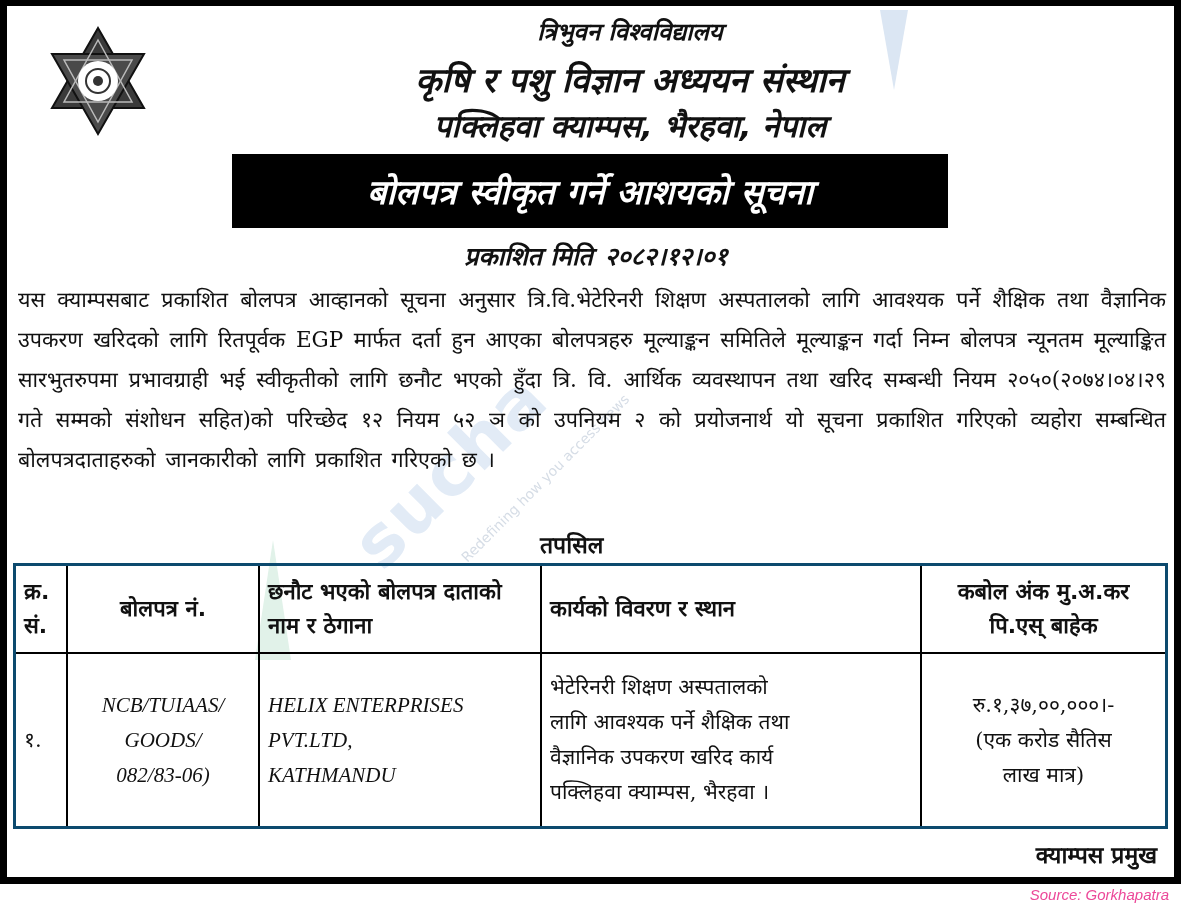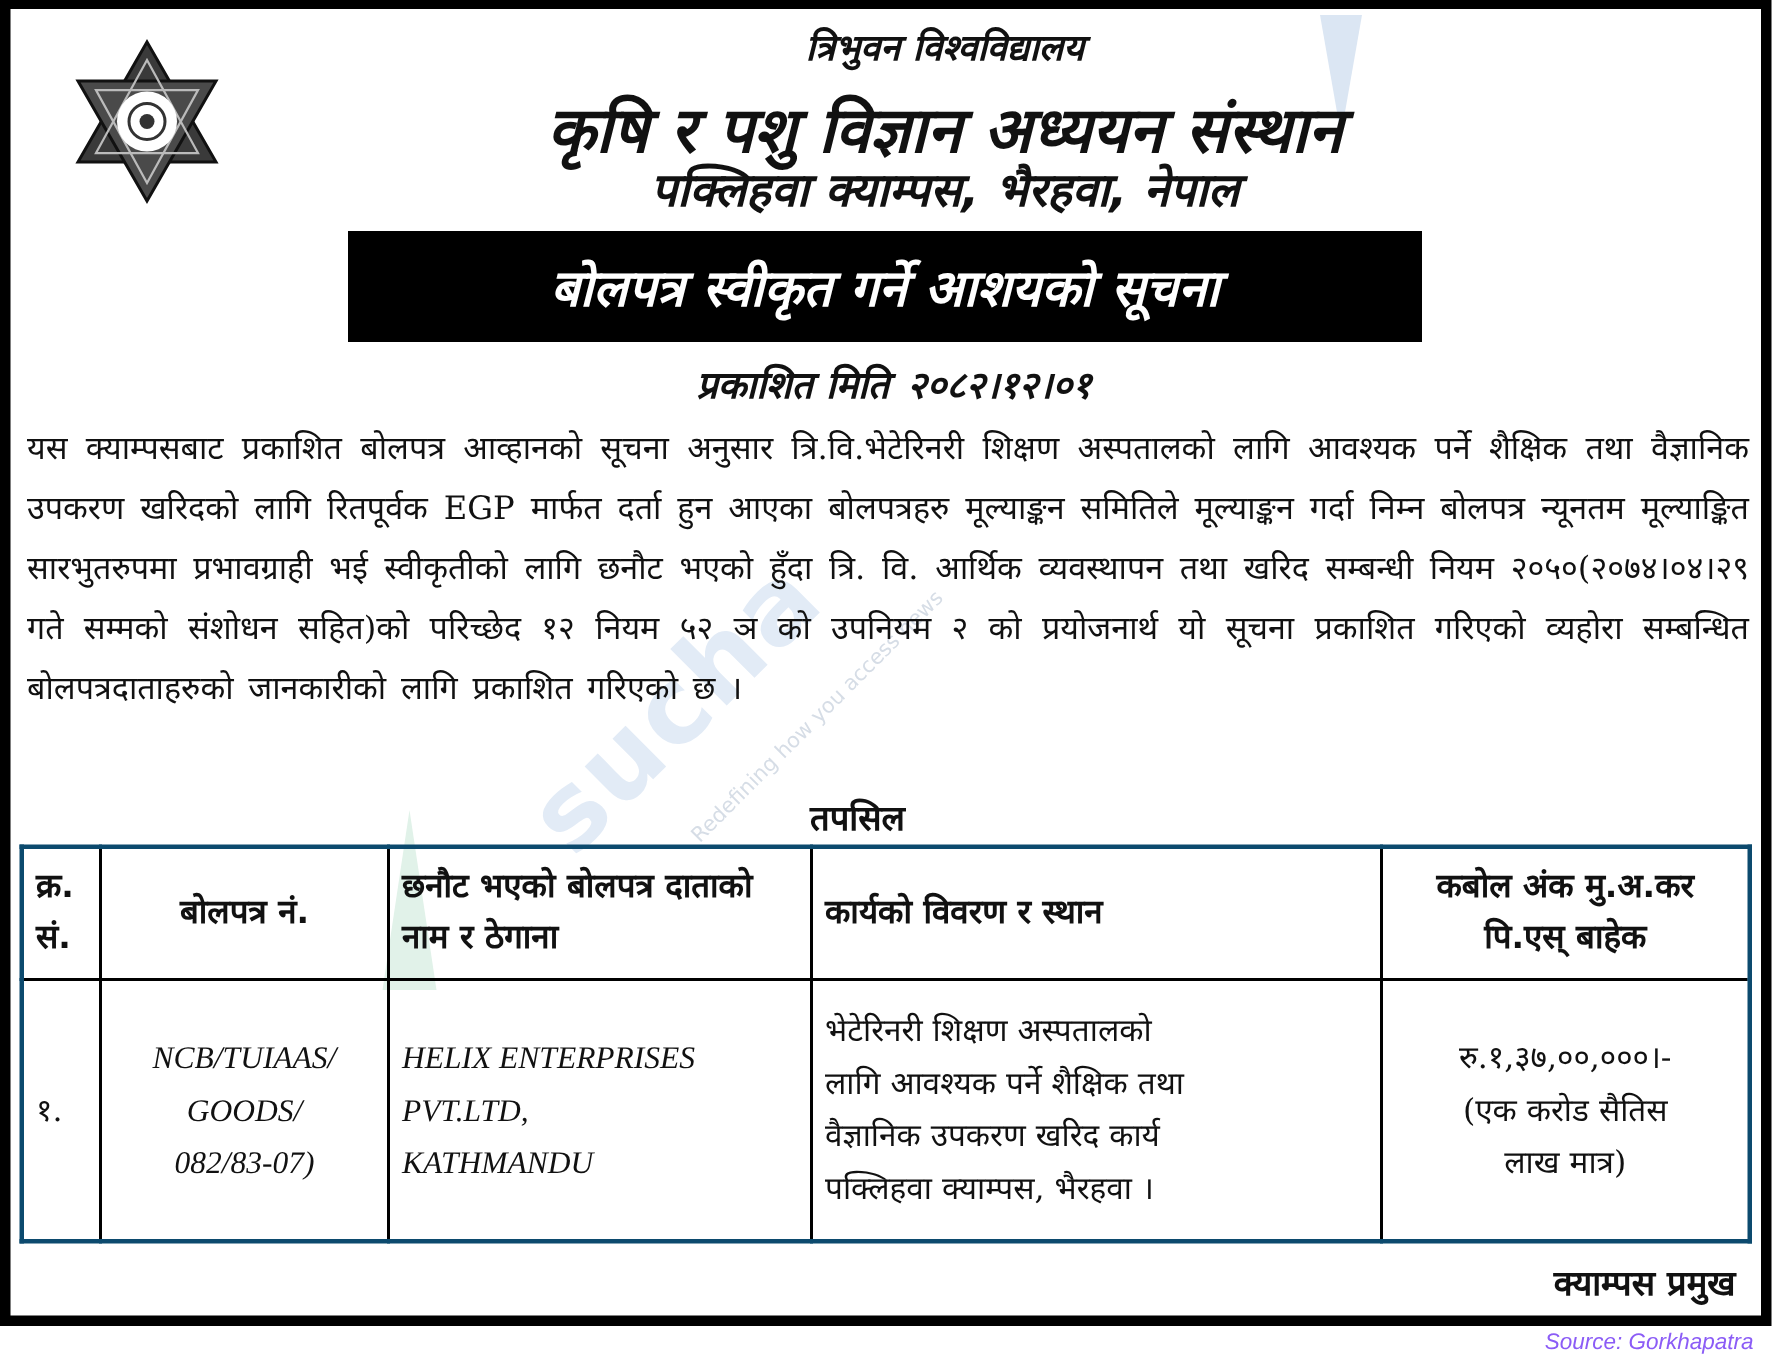--- a/index.html
+++ b/index.html
@@ -6,42 +6,42 @@
   body{width:1181px;height:908px;position:relative;overflow:hidden;font-family:"DejaVu Serif","Liberation Serif",serif;color:#111;}
   .frame{position:absolute;left:0;top:0;width:1167px;height:871px;border:7px solid #000;border-top-width:6px;background:#fff;}
   .watermark{position:absolute;pointer-events:none;}
   .wm-a{left:880px;top:10px;width:0;height:0;border-left:14px solid transparent;border-right:14px solid transparent;border-top:80px solid #dbe6f3;}
   .wm-b{left:255px;top:540px;width:0;height:0;border-left:18px solid transparent;border-right:18px solid transparent;border-bottom:120px solid #e1f2e9;}
   .wm-text{left:330px;top:430px;transform:rotate(-45deg);font-family:"DejaVu Sans",sans-serif;font-size:70px;font-weight:bold;color:#e2ebf6;letter-spacing:2px;}
   .wm-sub{left:430px;top:470px;transform:rotate(-45deg);font-family:"DejaVu Sans",sans-serif;font-size:14px;color:#d6dde6;}
   .logo{position:absolute;left:46px;top:26px;width:104px;height:110px;}
   .hdr{position:absolute;left:320px;width:620px;text-align:center;font-family:"DejaVu Sans",sans-serif;font-weight:bold;font-style:italic;}
   .h1{top:14px;font-size:24px;}
-  .h2{top:56px;font-size:42px;}
+  .h2{top:56px;font-size:34px;}
   .h3{top:104px;font-size:31px;}
   .titlebar{position:absolute;left:232px;top:154px;width:716px;height:74px;background:#000;color:#fff;display:flex;align-items:center;justify-content:center;font-family:"DejaVu Sans",sans-serif;font-weight:bold;font-style:italic;font-size:34px;}
   .pubdate{position:absolute;left:320px;top:238px;width:540px;text-align:center;font-family:"DejaVu Sans",sans-serif;font-weight:bold;font-style:italic;font-size:25px;}
   .pubdate span{margin-left:12px;}
   .body-text{position:absolute;left:18px;top:280px;width:1148px;font-size:21.5px;line-height:40px;text-align:justify;word-spacing:3px;}
   .tapasil{position:absolute;left:540px;top:528px;font-family:Liberation Sans, sans-serif;font-weight:bold;font-size:23px;}
   table.sched{position:absolute;left:13px;top:563px;width:1155px;border-collapse:collapse;border:3px solid #0c4a6e;}
   table.sched th, table.sched td{border:2px solid #000;padding:0 8px;}
   table.sched th{height:86px;font-family:"DejaVu Sans",sans-serif;font-weight:bold;font-size:22px;line-height:34px;}
   table.sched td{height:172px;font-size:21px;line-height:35px;vertical-align:middle;}
   .c1{width:34px;text-align:left;}
   .c2{width:174px;text-align:center;}
   .c3{width:264px;text-align:left;}
   .c4{width:362px;text-align:left;margin-top:16px;}
   .c5{text-align:center;}
   th.c1{text-align:left;}
   th.c3{text-align:left;margin-left:12px;}
   td .line{display:block;}
   .latin{font-family:"Liberation Serif",serif;font-size:23px;font-style:italic;}
   .signature{position:absolute;right:24px;top:838px;font-family:"DejaVu Sans",sans-serif;font-weight:bold;font-size:23px;}
-  .source{position:absolute;right:12px;top:886px;font-family:"Liberation Sans",sans-serif;font-style:italic;font-size:15px;color:#8b5cf6;}
+  .source{position:absolute;right:12px;top:886px;font-family:"Liberation Sans",sans-serif;font-style:italic;font-size:15px;color:#ec4899;}
 </style>
 </head>
 <body>
 
 <div class="frame"></div>
 
 <div class="watermark wm-a"></div>
 <div class="watermark wm-b"></div>
 <div class="watermark wm-text">sucha</div>
 <div class="watermark wm-sub">Redefining how you access news</div>
@@ -88,21 +88,21 @@
         <span class="line">पि.एस्  बाहेक</span>
       </th>
     </tr>
   </thead>
   <tbody>
     <tr>
       <td class="c1">१.</td>
       <td class="c2 latin">
         <span class="line">NCB/TUIAAS/</span>
         <span class="line">GOODS/</span>
-        <span class="line">082/83-07)</span>
+        <span class="line">082/83-06)</span>
       </td>
       <td class="c3 latin">
         <span class="line">HELIX ENTERPRISES</span>
         <span class="line">PVT.LTD,</span>
         <span class="line">KATHMANDU</span>
       </td>
       <td class="c4">
         <span class="line">भेटेरिनरी शिक्षण अस्पतालको</span>
         <span class="line">लागि आवश्यक पर्ने शैक्षिक तथा</span>
         <span class="line">वैज्ञानिक उपकरण खरिद कार्य</span>

